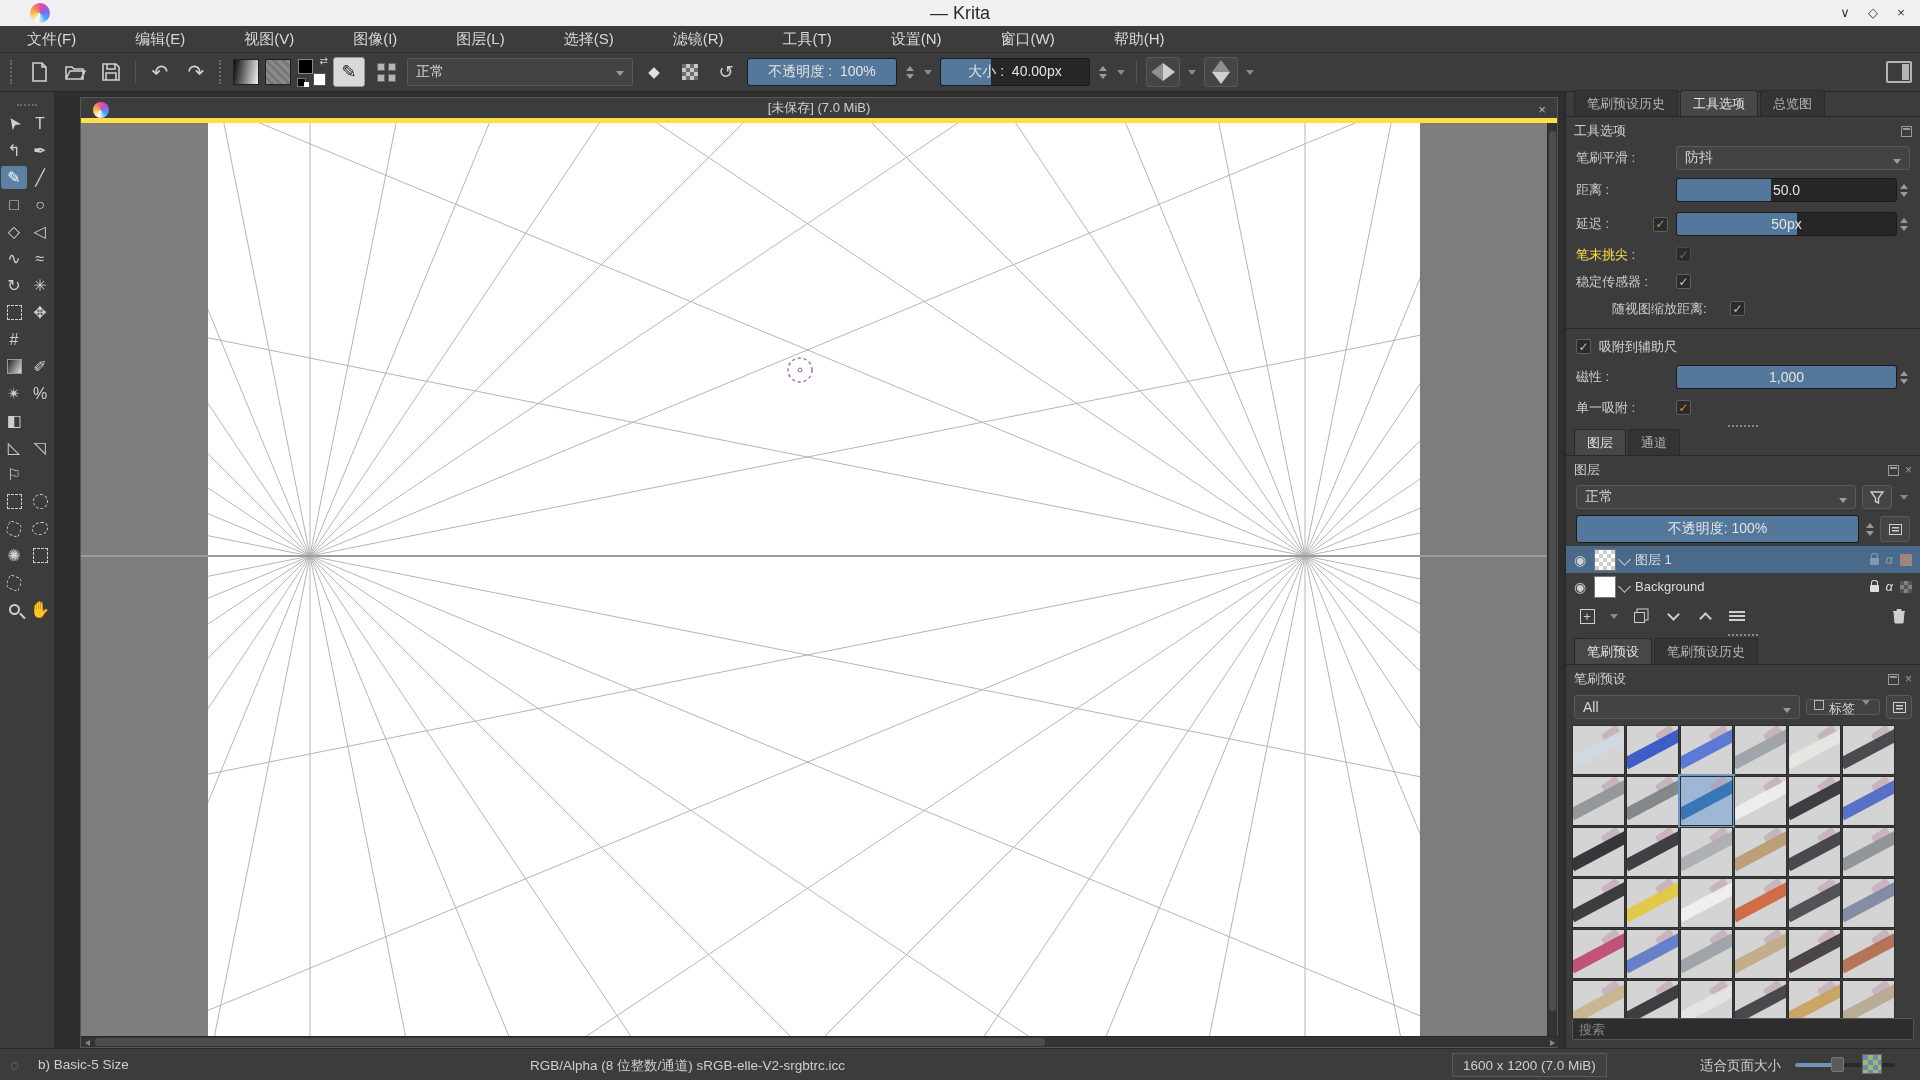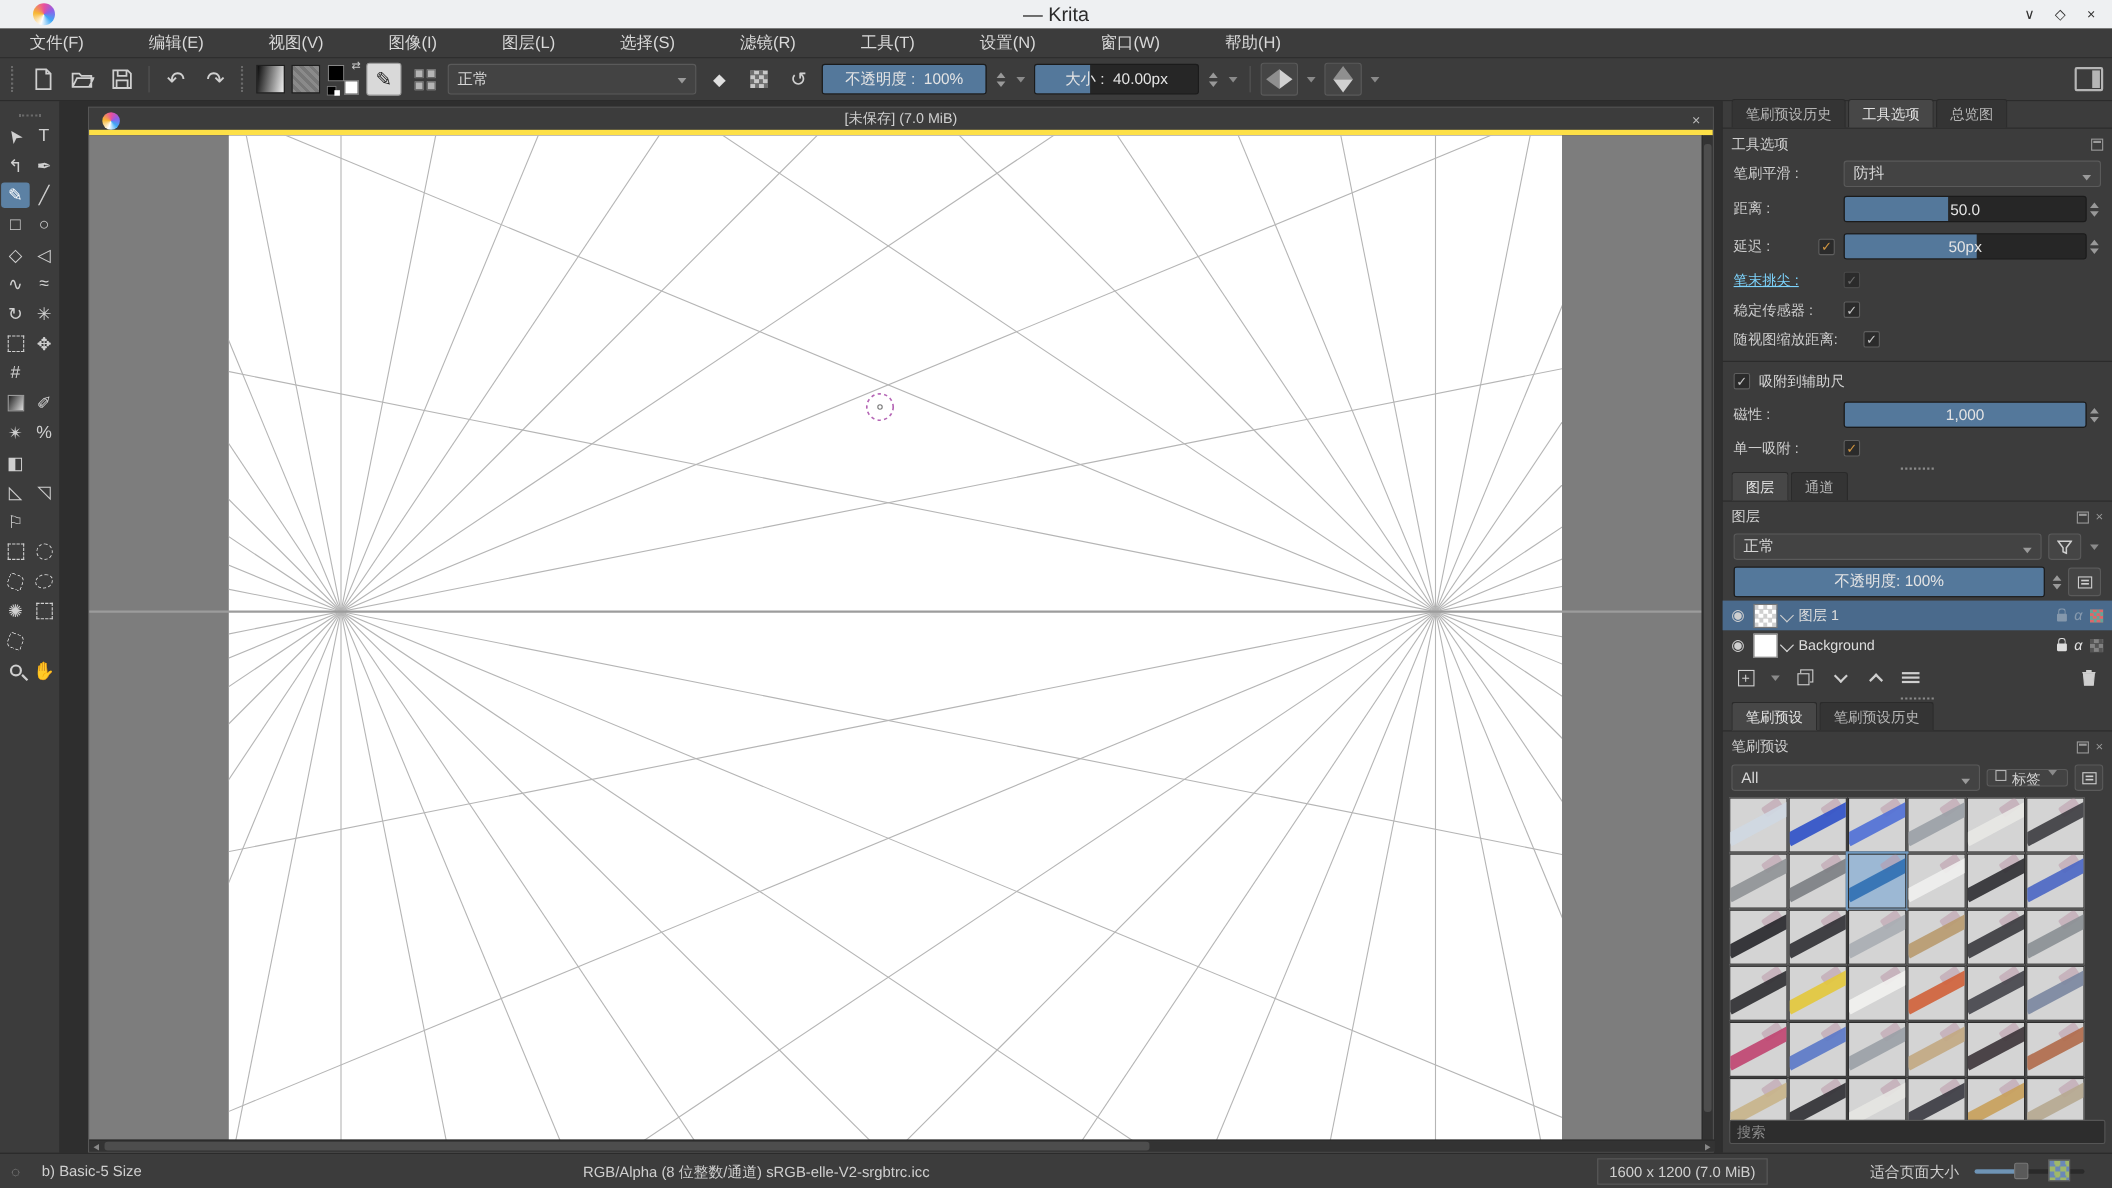--- a/index.html
+++ b/index.html
@@ -110,22 +110,22 @@
   .dtab { padding:4px 12px 3px; background:#343434; border:1px solid #2a2a2a; border-bottom:none;
     border-radius:3px 3px 0 0; color:#b5b5b5; font-size:13px; }
   .dtab.active { background:#474747; color:#e2e2e2; }
   .dock-header { display:flex; align-items:center; padding:5px 8px 3px; color:#cfcfcf; }
   .dock-header .sp { flex:1; }
   .float-ic { width:11px; height:11px; border:1px solid #9a9a9a; margin-left:6px; position:relative; }
   .float-ic::after { content:""; position:absolute; left:1px; top:1px; right:1px; height:2px; background:#9a9a9a; }
   .close-ic { margin-left:6px; color:#9a9a9a; font-size:12px; line-height:11px; }
   .opt-row { display:flex; align-items:center; padding:3px 10px; min-height:27px; }
   .opt-label { width:100px; color:#cccccc; }
-  .opt-label.wide { width:118px; }
-  .opt-label.dim { color:#7dd3fc;text-decoration:underline; }
+  .opt-label.wide { width:118px;margin-left:36px; }
+  .opt-label.dim { color:#fde047; }
   .chk { width:15px; height:15px; background:#2b2b2b; border:1px solid #5f5f5f; border-radius:2px;
     display:flex; align-items:center; justify-content:center; font-size:12px; color:#c6c6c6; margin-right:8px; }
   .chk.amber { color:#cf9440; }
   .chk.dim { color:#6a6a6a; border-color:#4a4a4a; }
   .rp-slider { flex:1; height:24px; }
   .rp-combo { flex:1; height:24px; }
   .divider { border-top:1px solid #2a2a2a; margin:6px 0 4px; }
   .dots-divider { height:10px; display:flex; align-items:center; justify-content:center; }
   .dots-divider i { width:30px; border-top:2px dotted #8a8a8a; }
 

